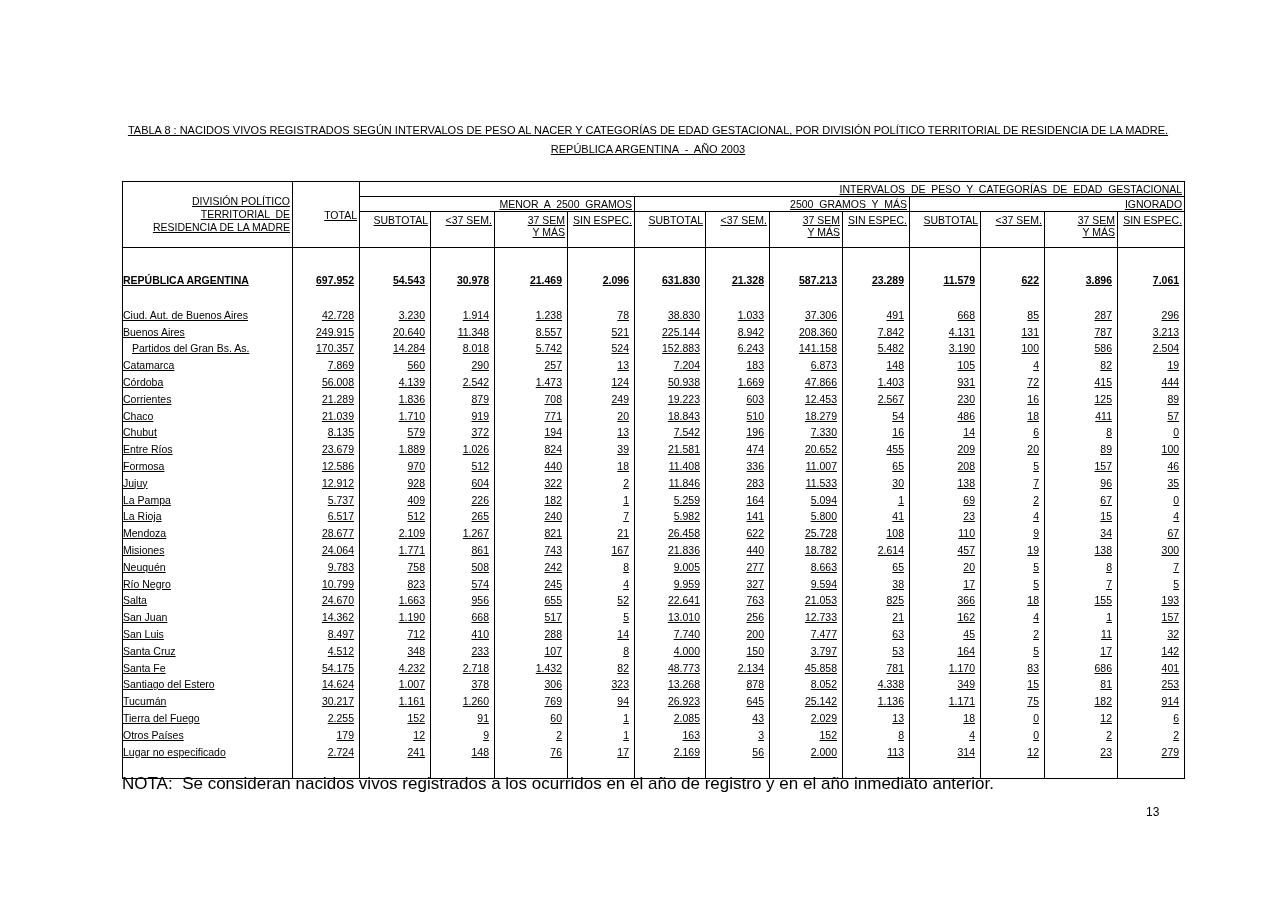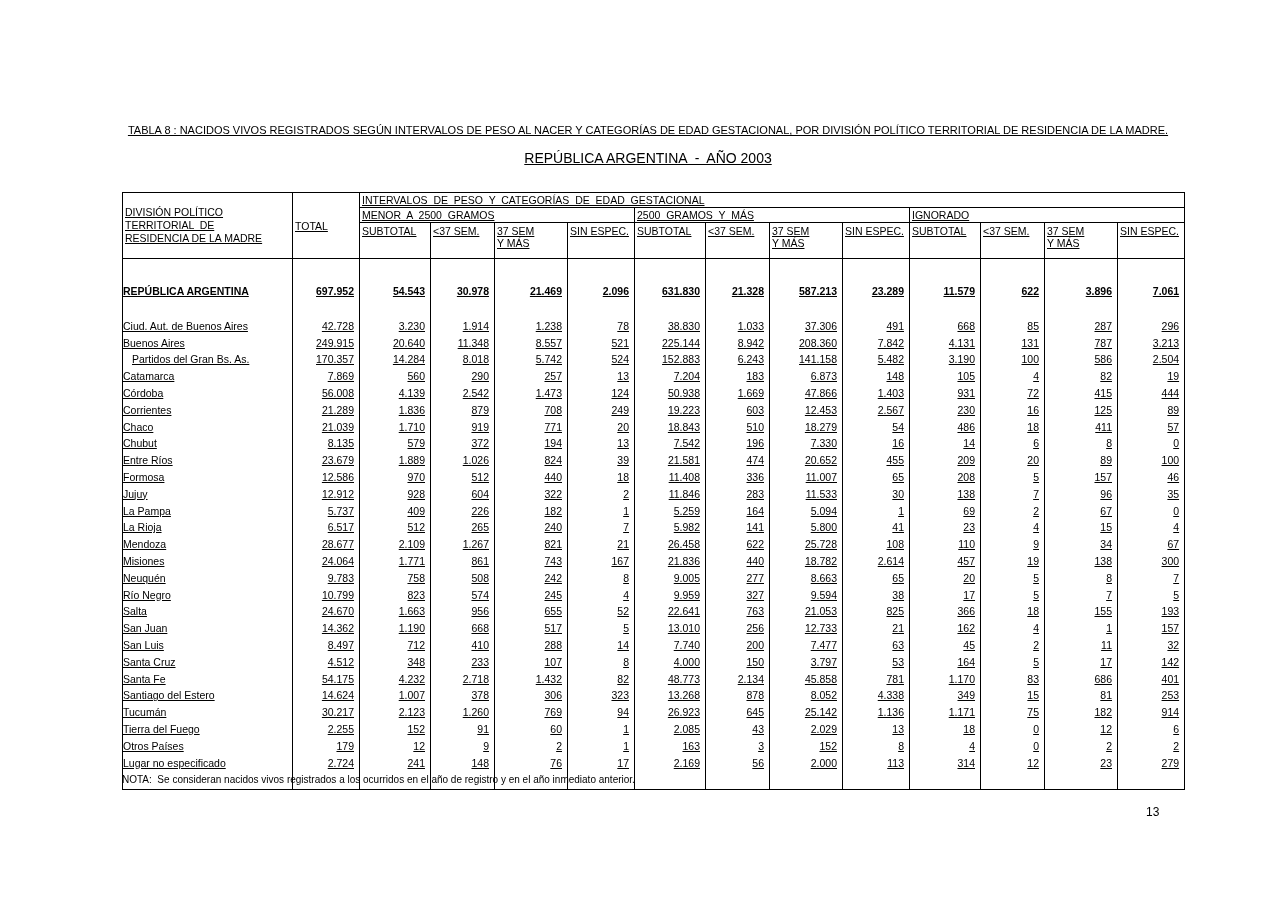--- a/index.html
+++ b/index.html
@@ -2,49 +2,49 @@
 <html><head>
 <meta charset="utf-8">
 <style>
   html, body { margin:0; padding:0; }
   body {
     width:1280px; height:905px; background:#ffffff; color:#000;
     font-family:"Liberation Sans", sans-serif; position:relative; overflow:hidden;
   }
   .page { position:absolute; left:109px; top:124px; width:1078px;text-decoration:underline; }
   .title1 { font-size:11px; text-align:center; white-space:nowrap; }
-  .title2 { font-size:14px; text-align:center; margin-top:14px; white-space:pre; }
+  .title2 { font-size:11px; text-align:center; margin-top:7px; white-space:pre; }
   .tablewrap { margin-top:26px; margin-left:13px; }
 
   table.stats {
     border-collapse:collapse; table-layout:fixed; width:1063px;
     border:1px solid #000; font-size:10.5px;
   }
   thead th {
-    border:1px solid #000; font-weight:normal; text-align:left;
+    border:1px solid #000; font-weight:normal; text-align:right;
     padding:1px 2px; font-size:10.5px; line-height:12px;
   }
   th.division-th div { line-height:13px; white-space:pre; }
   th.intervals-th, th.group-th { white-space:pre; }
   th.subcol-th { vertical-align:top; padding-top:2px; height:32px; }
   th.subcol-th div { line-height:12px; white-space:pre; }
 
   tbody td {
     border-left:1px solid #000; border-right:1px solid #000;
     padding:0 5px; line-height:16.8px; height:16.8px;
     font-size:10.5px; white-space:nowrap; overflow:hidden;
   }
   td.lbl { text-align:left; padding-left:0; }
   td.lbl.ind { padding-left:9px; }
   td.num { text-align:right; }
   tr.bold td { font-weight:bold; }
   tr.space-top td { padding-top:24px; }
   tr.space-bottom td { padding-bottom:18px; }
 
-  .note { position:absolute; left:122px; top:774px; font-size:10px; white-space:pre; }
+  .note { position:absolute; left:122px; top:774px; font-size:17px; white-space:pre; }
   .pagenum { position:absolute; left:1146px; top:805px; font-size:12px; }
 </style>
 </head>
 <body>
 
 <div class="page">
   <div class="title1">TABLA 8 : NACIDOS VIVOS REGISTRADOS SEGÚN INTERVALOS DE PESO AL NACER Y CATEGORÍAS DE EDAD GESTACIONAL, POR DIVISIÓN POLÍTICO TERRITORIAL DE RESIDENCIA DE LA MADRE.</div>
   <div class="title2">REPÚBLICA ARGENTINA  -  AÑO 2003</div>
 
   <div class="tablewrap">
@@ -503,21 +503,21 @@
             <td class="num">8.052</td>
             <td class="num">4.338</td>
             <td class="num">349</td>
             <td class="num">15</td>
             <td class="num">81</td>
             <td class="num">253</td>
           </tr>
           <tr>
             <td class="lbl">Tucumán</td>
             <td class="num">30.217</td>
-            <td class="num">2.123</td>
+            <td class="num">1.161</td>
             <td class="num">1.260</td>
             <td class="num">769</td>
             <td class="num">94</td>
             <td class="num">26.923</td>
             <td class="num">645</td>
             <td class="num">25.142</td>
             <td class="num">1.136</td>
             <td class="num">1.171</td>
             <td class="num">75</td>
             <td class="num">182</td>

